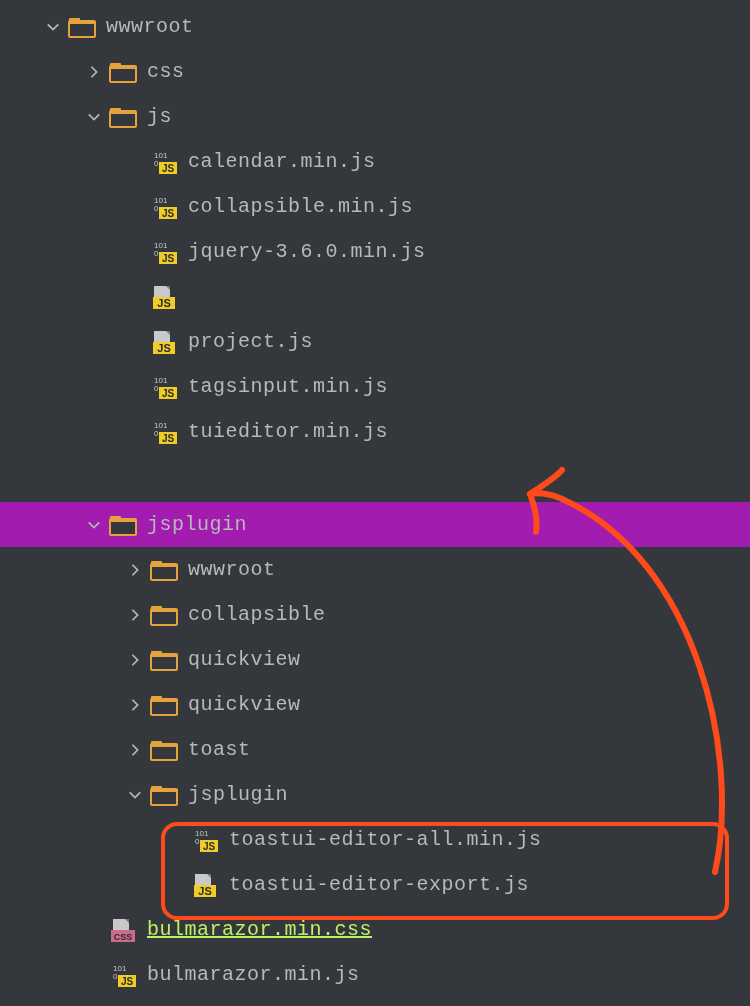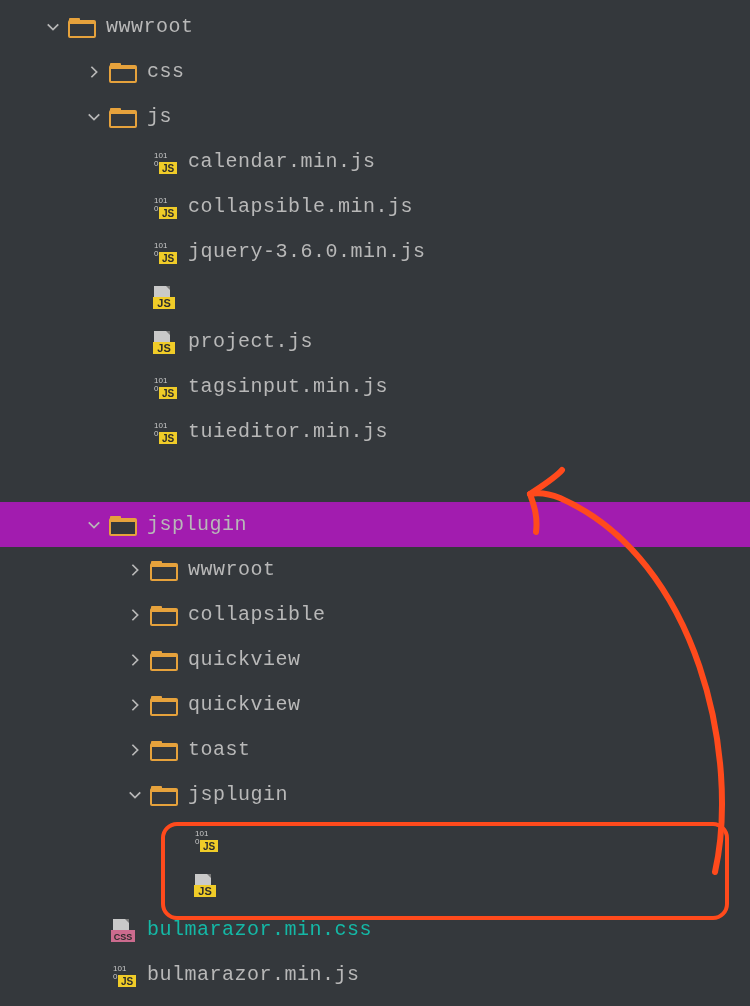--- a/index.html
+++ b/index.html
@@ -33,21 +33,21 @@
   .arrow svg { width: 14px; height: 14px; }
   .spacer-arrow { width: 24px; display:inline-block; flex:0 0 auto; }
   .icon {
     width: 28px; height: 24px;
     display: inline-flex;
     align-items: center; justify-content: center;
     margin-right: 10px;
     flex: 0 0 auto;
   }
   .label { letter-spacing: 0.5px; }
-  .label.blue { color: #14b8a6; }
+  .label.blue { color: #bef264; text-decoration: underline; }
 
   
   .anno {
     position: absolute;
     pointer-events: none;
   }
   .highlight-box {
     position: absolute;
     left: 161px;
     top: 822px;
@@ -310,29 +310,31 @@
       <span class="label">jsplugin</span>
     </div>
     <div class="row">
       <span class="indent" style="width: 167px;"></span>
       <span class="spacer-arrow"></span>
       <span class="icon">
         <svg width="28" height="24">
           <use href="#sym-js-min"></use>
         </svg>
       </span>
+      <span class="label">toastui-editor-all.min.js</span>
     </div>
     <div class="row">
       <span class="indent" style="width: 167px;"></span>
       <span class="spacer-arrow"></span>
       <span class="icon">
         <svg width="28" height="24">
           <use href="#sym-js"></use>
         </svg>
       </span>
+      <span class="label">toastui-editor-export.js</span>
     </div>
     <div class="row">
       <span class="indent" style="width: 85px;"></span>
       <span class="spacer-arrow"></span>
       <span class="icon">
         <svg width="28" height="24">
           <use href="#sym-css"></use>
         </svg>
       </span>
       <span class="label blue">bulmarazor.min.css</span>

